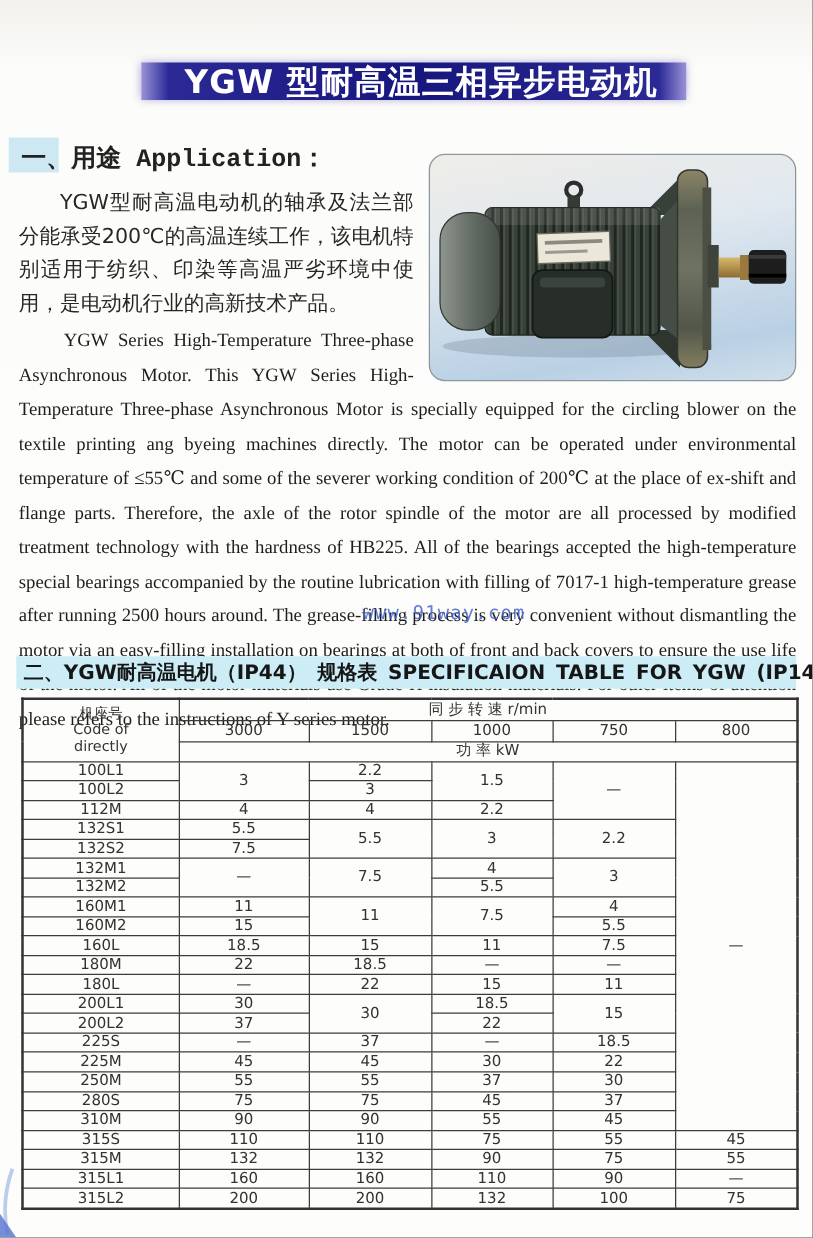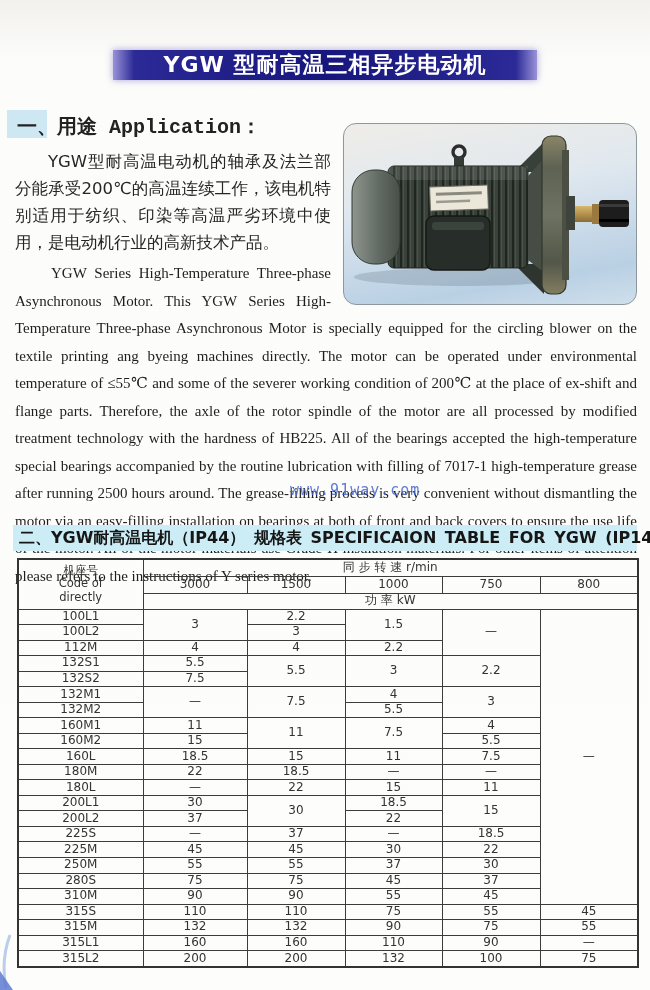--- a/index.html
+++ b/index.html
@@ -8,21 +8,21 @@
     background:linear-gradient(180deg,#f2f1ee 0%,#fcfcfa 6%,#fdfdfb 100%);
     font-family:"DejaVu Sans","Liberation Sans",sans-serif;
     color:#2a2a2a;overflow:hidden;
   }
   
   .banner{
     position:absolute;left:113px;top:50px;width:424px;height:30px;
     display:flex;align-items:center;justify-content:center;
     background:linear-gradient(90deg,#9a92d8 0%,#2b2a96 5%,#17167d 50%,#2b2a96 95%,#9a92d8 100%);
     box-shadow:0 0 7px rgba(100,90,190,.55);
-    color:#fff;font-size:22px;font-weight:bold;letter-spacing:1px;white-space:nowrap;
+    color:#fff;font-size:26px;font-weight:bold;letter-spacing:1px;white-space:nowrap;padding-left:12px;
   }
   
   .sec1{position:absolute;left:15px;top:113px;width:622px;}
   .motor-fig{
     float:right;width:292px;height:180px;margin:10px 0 10px 12px;
     border:1px solid #8c979e;border-radius:13px;
     background:linear-gradient(170deg,#efede8 0%,#e0e8ef 38%,#b9d0e4 82%,#cfdfeb 100%);
     overflow:hidden;
   }
   .motor-fig svg{display:block;width:100%;height:100%;}

